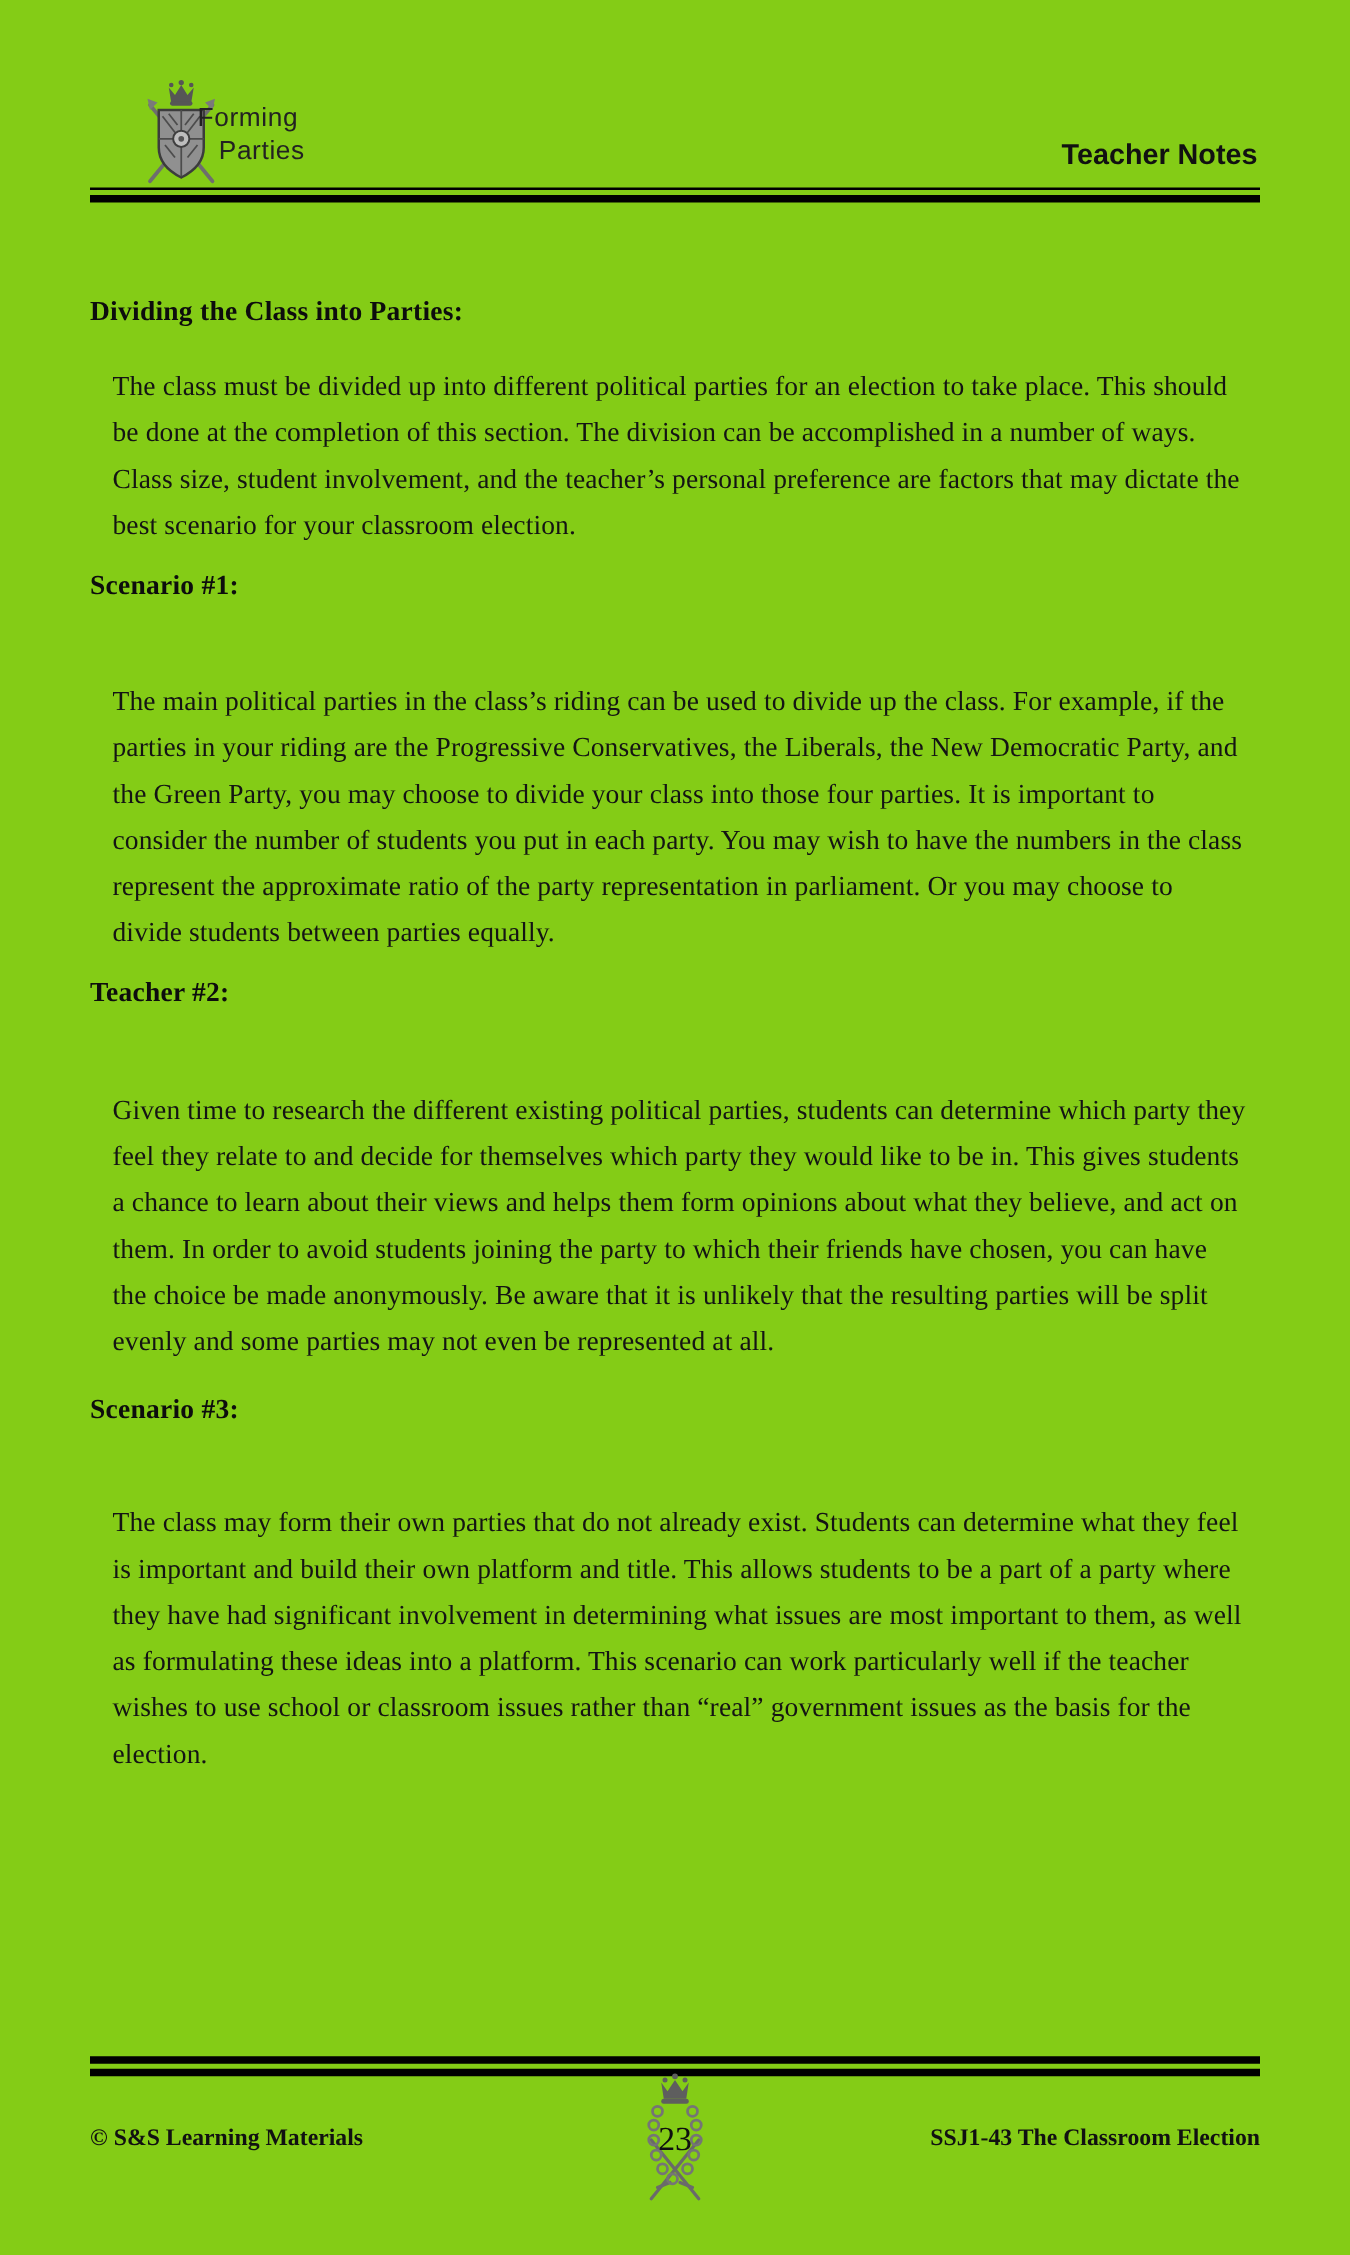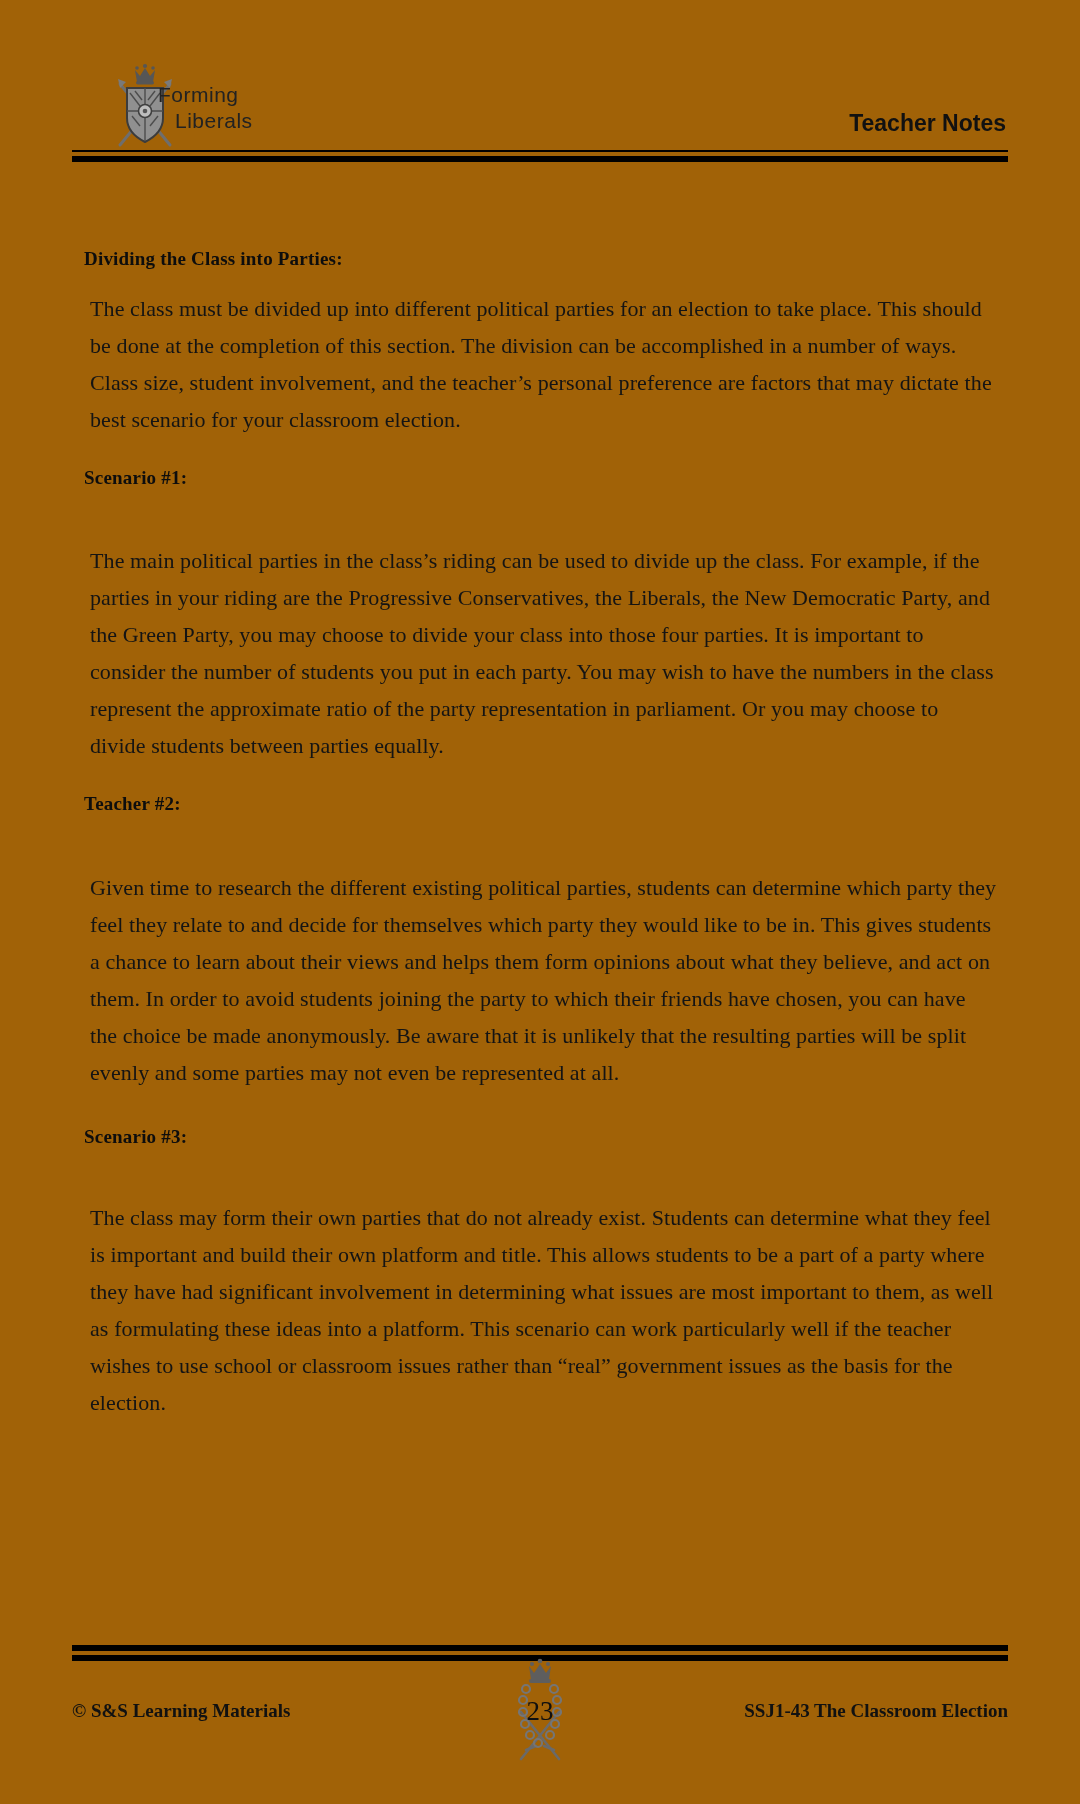--- a/index.html
+++ b/index.html
@@ -1,21 +1,21 @@
 <!DOCTYPE html>
 <html><head>
 <meta charset="utf-8">
 <style>
   html, body { margin: 0; padding: 0; background: #e8e8e8; }
   .page {
     position: relative;
     width: 1080px;
     height: 1804px;
     margin: 0 auto;
-    background: #a16207;
+    background: #84cc16;
     overflow: hidden;
     font-family: "Liberation Serif", serif;
     color: #141414;
   }
 
   
   .crest-header {
     position: absolute;
     left: 109px; top: 63px;
   }
@@ -38,22 +38,22 @@
     color: #111;
   }
   .rule { position: absolute; left: 72px; width: 936px; background: #000; }
   .rule-thin  { top: 150px; height: 2px; }
   .rule-thick { top: 156px; height: 6px; }
 
   
   .doc-heading {
     position: absolute;
     left: 72px;
-    margin: 12px;
-    font-size: 19px;
+    margin: 0;
+    font-size: 22px;
     font-weight: bold;
     color: #0d0d0d;
     letter-spacing: 0.2px;
   }
   .doc-para {
     position: absolute;
     left: 72px;
     width: 908px;
     margin: 18px;
     font-size: 22px;
@@ -124,21 +124,21 @@
       <line x1="39" y1="37" x2="46" y2="28"></line>
       <line x1="23" y1="53" x2="31" y2="63"></line>
       <line x1="41" y1="63" x2="49" y2="53"></line>
     </g>
     <circle cx="36" cy="48" r="6.5" fill="#bdbdbd" stroke="#3f3f3f" stroke-width="1.6"></circle>
     <circle cx="36" cy="48" r="2.3" fill="#555"></circle>
   </svg>
 
   <div class="logo-text">
     <div class="line1">Forming</div>
-    <div class="line2">Liberals</div>
+    <div class="line2">Parties</div>
   </div>
 
   <div class="header-right">Teacher Notes</div>
 
   <div class="rule rule-thin"></div>
   <div class="rule rule-thick"></div>
 
   <h2 class="doc-heading h-intro">Dividing the Class into Parties:</h2>
   <p class="doc-para p-intro">The class must be divided up into different political parties for an election to take place.  This should be done at the completion of this section.  The division can be accomplished in a number of ways.  Class size, student involvement, and the teacher’s personal preference are factors that may dictate the best scenario for your classroom election.</p>
 

